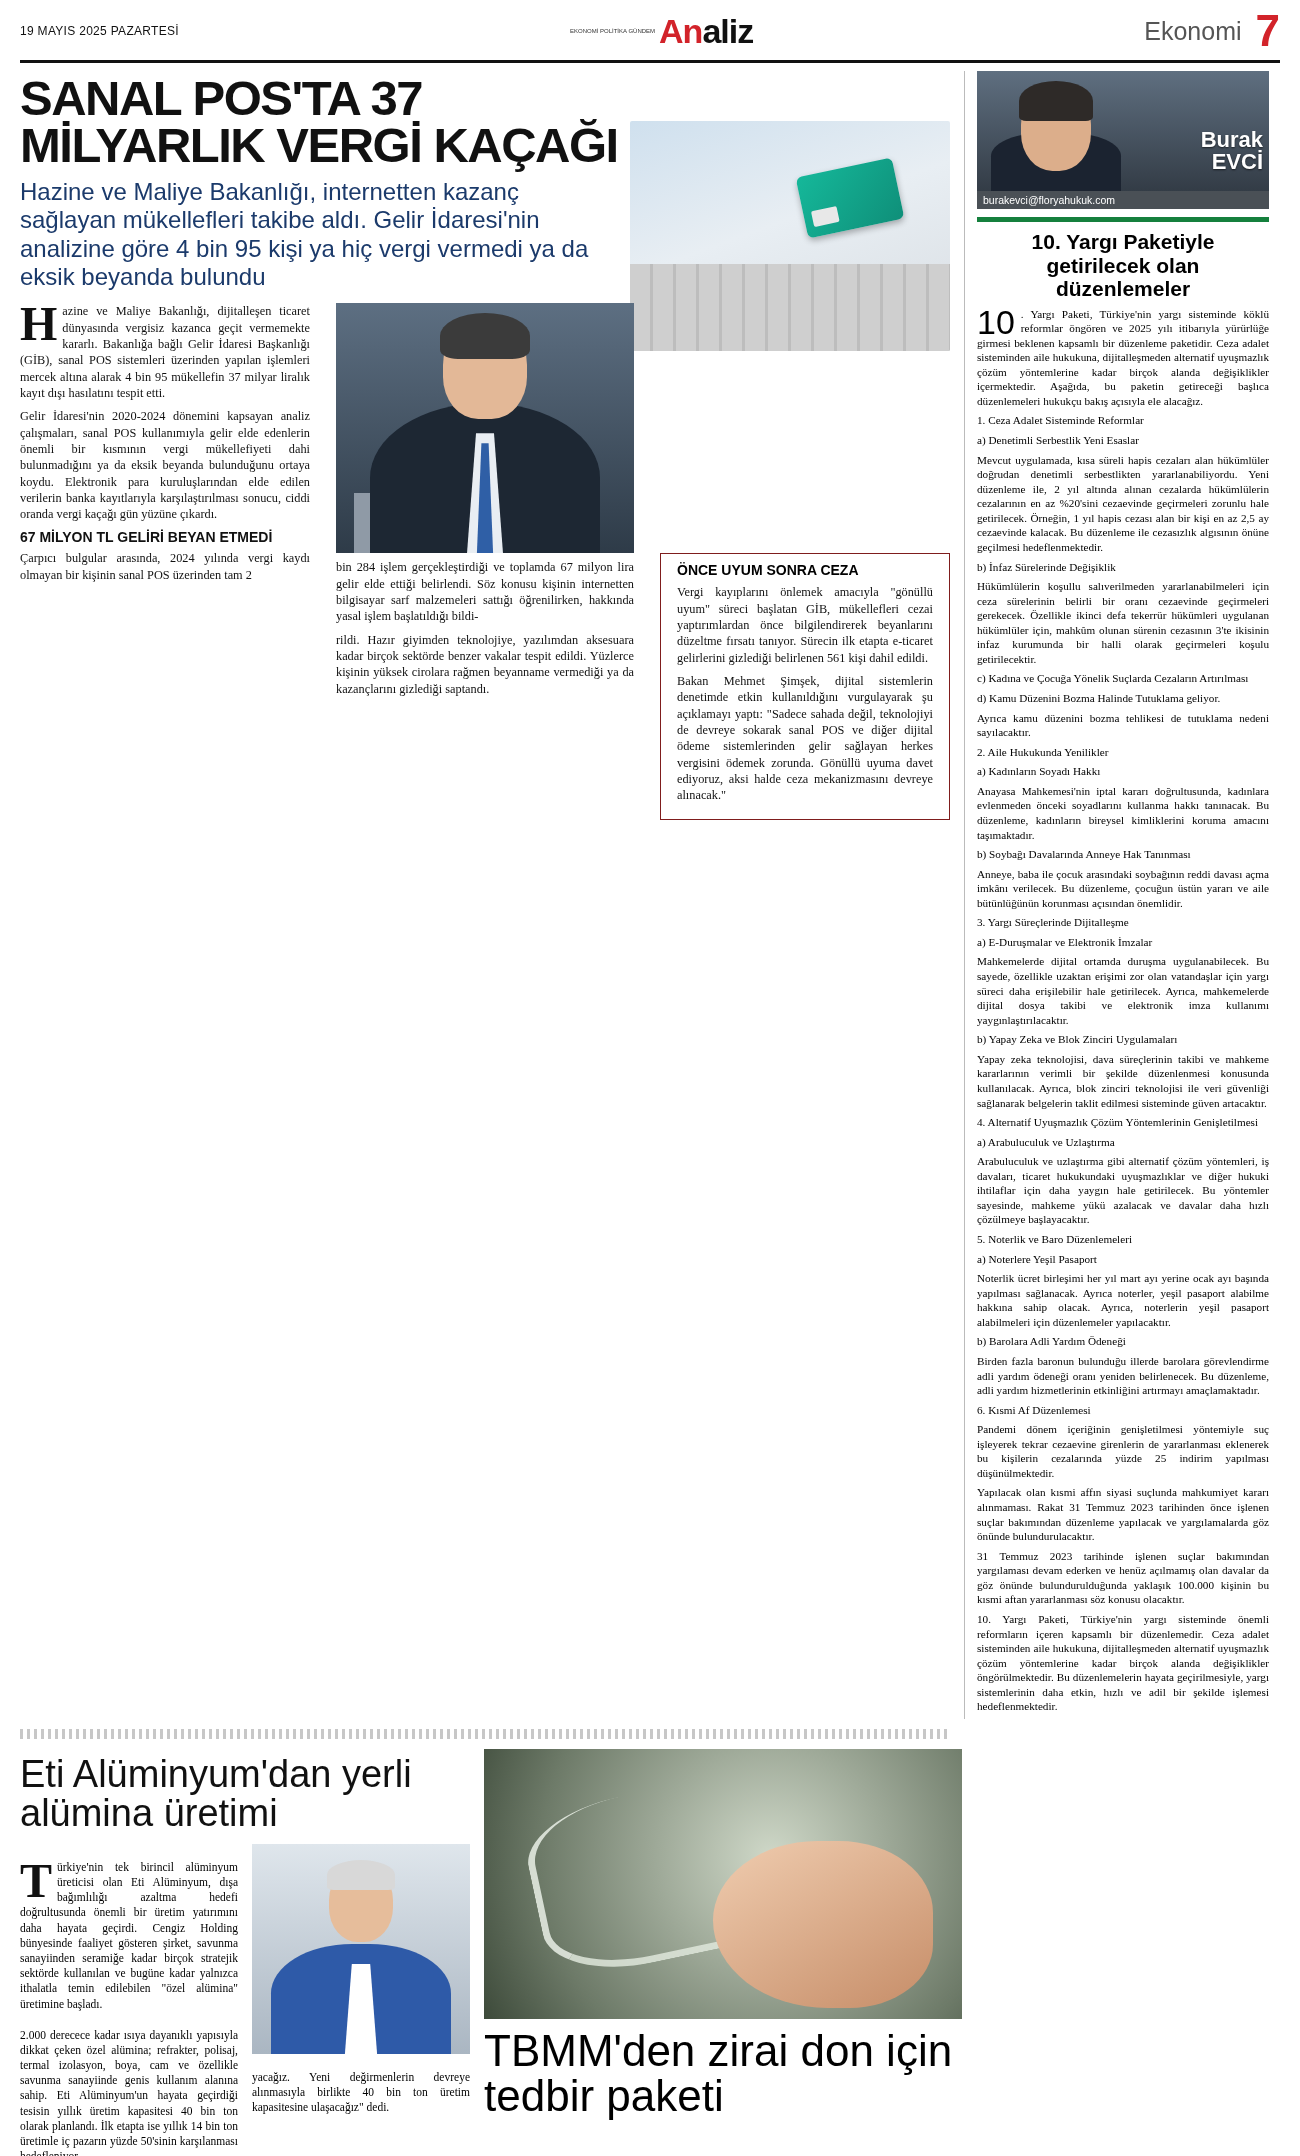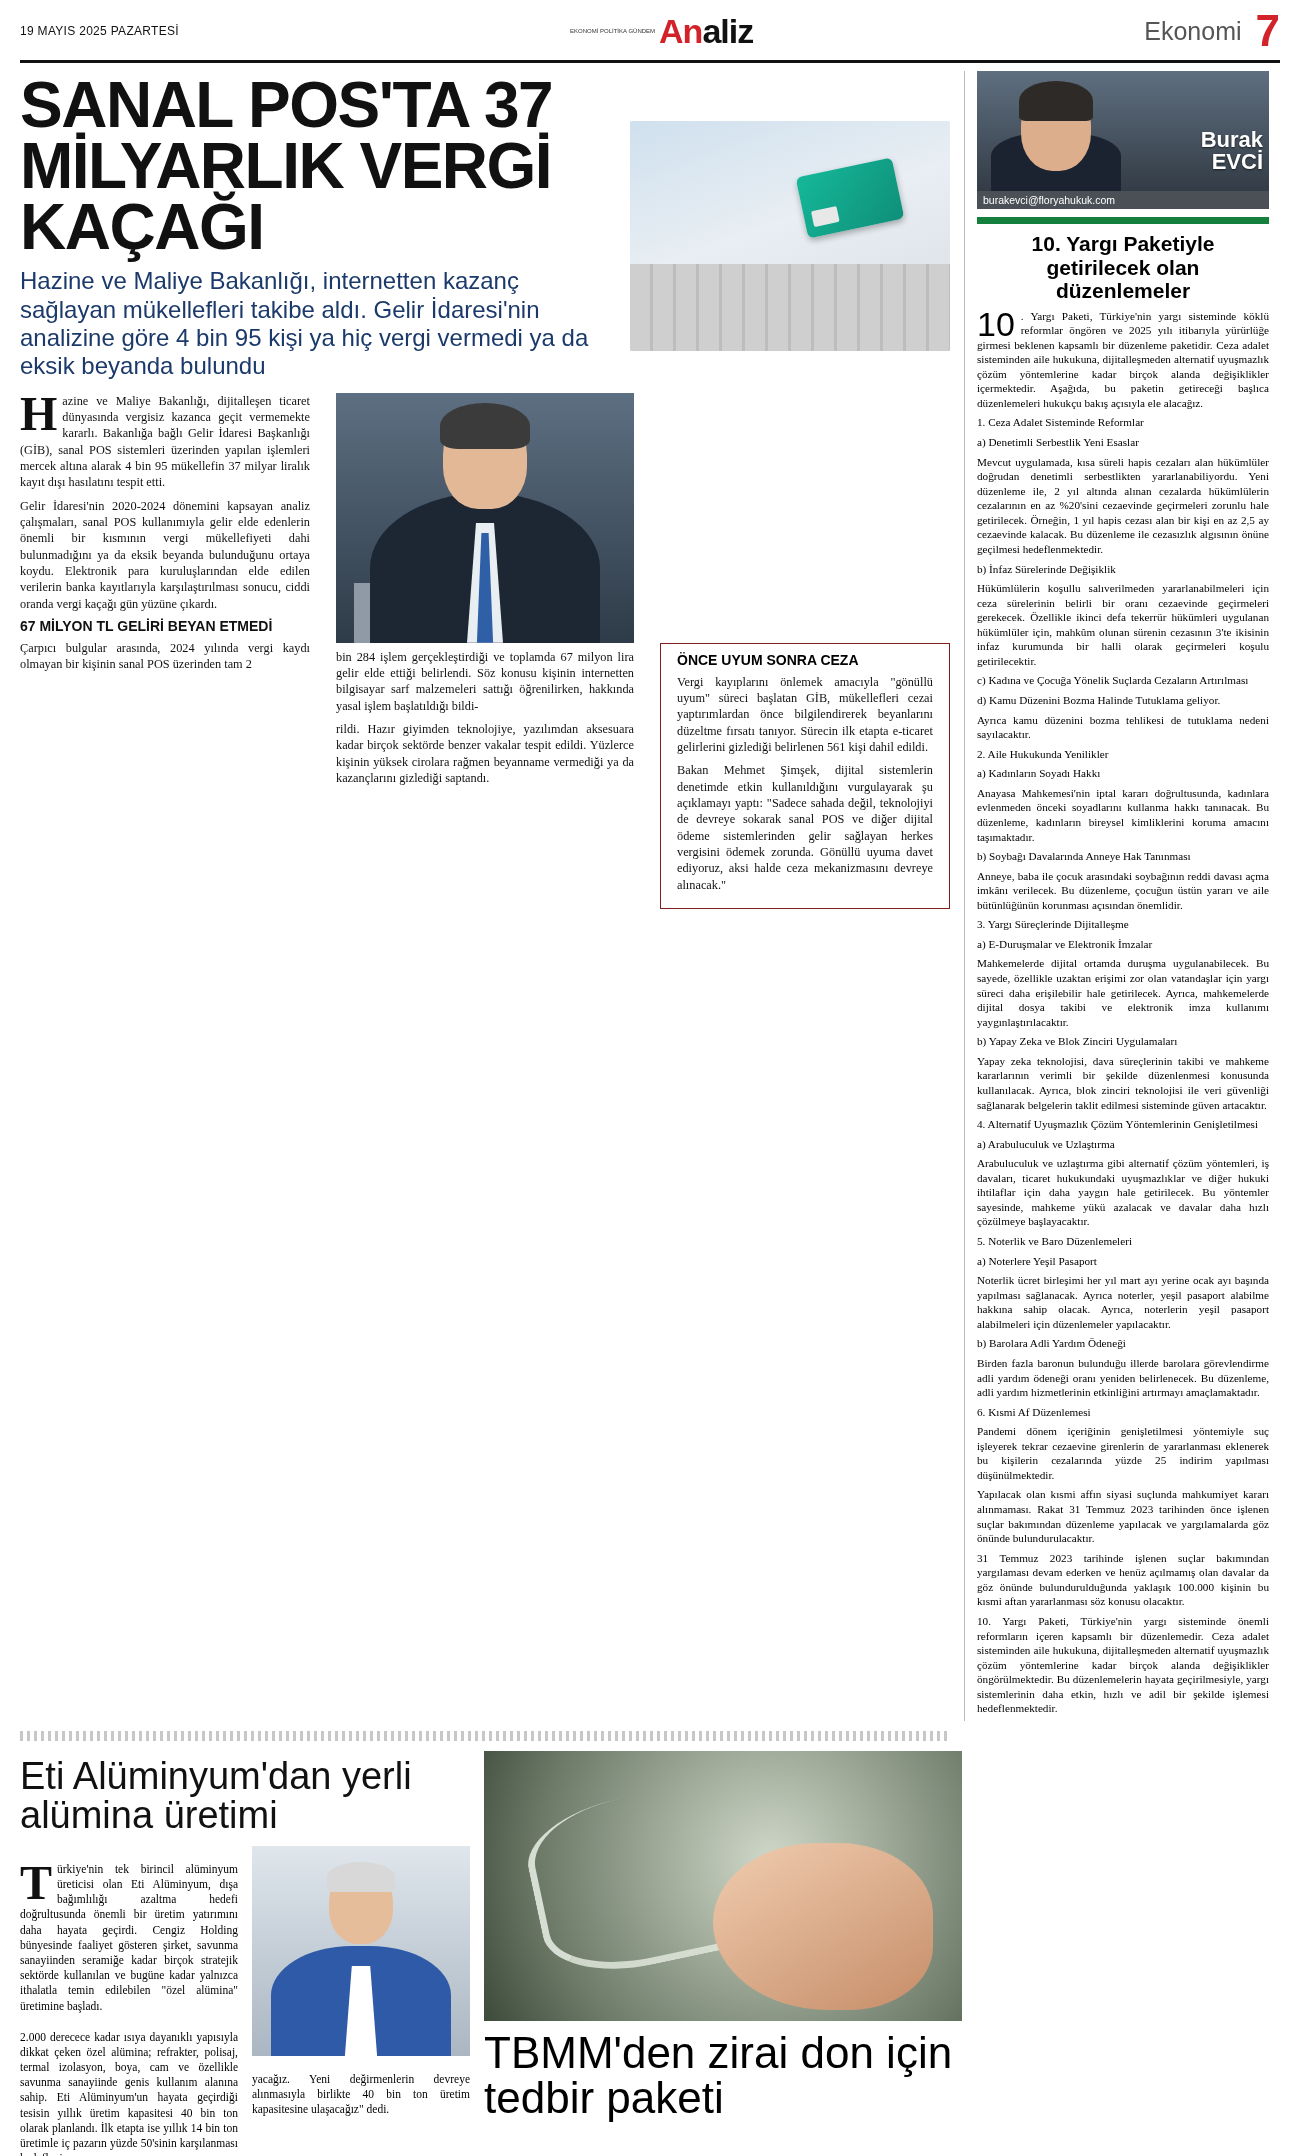--- a/index.html
+++ b/index.html
@@ -17,21 +17,21 @@
   .mh-section{font-family:"Liberation Sans",sans-serif;font-size:25px;color:#555;}
   .mh-page{font-family:"Liberation Sans",sans-serif;font-size:44px;color:#d2232a;font-weight:bold;line-height:1;}
   .rule{height:3px;background:#111;margin:2px 20px 0 20px;}
 
   
   .cols{display:flex;gap:14px;padding:8px 20px 0 20px;}
   .left{width:930px;}
   .right{width:292px;border-left:1px solid #bbb;padding-left:12px;}
 
   
-  .headline{font-family:"Liberation Sans",sans-serif;font-weight:bold;font-size:64px;line-height:.95;letter-spacing:-1.5px;color:#111;margin:4px 0 0 0;text-transform:uppercase;}
+  .headline{font-family:"Liberation Sans",sans-serif;font-weight:bold;font-size:49px;line-height:.95;letter-spacing:-1.5px;color:#111;margin:4px 0 0 0;text-transform:uppercase;}
   .subhead{font-family:"Liberation Sans",sans-serif;font-size:24px;line-height:1.18;color:#1b3a6b;margin:10px 0 0 0;font-weight:500;}
   .hero-wrap{position:relative;}
   .hero-img{position:absolute;right:0;top:46px;width:320px;height:230px;border-radius:2px;overflow:hidden;}
   .hero-img .sky{position:absolute;inset:0;background:linear-gradient(160deg,#cfe0ee 0%,#e8eef3 45%,#d8dde2 100%);}
   .hero-img .hand{position:absolute;left:-10%;top:8%;width:120%;height:84%;background:linear-gradient(140deg,#e8c4a4 0%,#d9a druid 1%,#e3b593 40%,#c98f6b 100%);border-radius:45% 55% 40% 60%/60% 40% 60% 40%;}
   .hero-img .card{position:absolute;right:16%;top:20%;width:98px;height:62px;background:linear-gradient(135deg,#15b89a,#0f8f79);border-radius:6px;transform:rotate(-12deg);box-shadow:0 3px 6px rgba(0,0,0,.3);}
   .hero-img .card:after{content:"";position:absolute;left:8px;top:36px;width:26px;height:16px;background:#e8e8e8;border-radius:2px;}
   .hero-img .kb{position:absolute;left:0;bottom:0;width:100%;height:38%;background:repeating-linear-gradient(90deg,#cfcfcf 0 20px,#bdbdbd 20px 23px),#c8c8c8;}
 
   
@@ -47,21 +47,21 @@
   .pp-body{position:absolute;left:50%;bottom:0;transform:translateX(-50%);width:230px;height:150px;background:#1d2733;border-radius:50% 50% 0 0;}
   .pp-shirt{position:absolute;left:50%;bottom:0;transform:translateX(-50%);width:60px;height:120px;background:#e9eef3;clip-path:polygon(35% 0,65% 0,80% 100%,20% 100%);}
   .pp-tie{position:absolute;left:50%;bottom:0;transform:translateX(-50%);width:18px;height:110px;background:#2f5fa6;clip-path:polygon(30% 0,70% 0,95% 100%,5% 100%);}
   .pp-podium{position:absolute;left:6%;bottom:0;width:70px;height:60px;background:#8f9aa6;}
 
   
   .boxed{border:1px solid #7f1d1d;padding:8px 16px;}
   .boxed h4{font-family:"Liberation Sans",sans-serif;font-weight:bold;font-size:14px;margin:0 0 6px 0;}
 
   
-  .author{position:relative;border-bottom:7px solid #15803d;padding-bottom:8px;}
+  .author{position:relative;border-bottom:5px solid #15803d;padding-bottom:8px;}
   .author-photo{width:100%;height:120px;background:linear-gradient(180deg,#5f6f80,#333c46);position:relative;overflow:hidden;}
   .ap-head{position:absolute;left:44px;top:16px;width:70px;height:84px;background:#dcae8b;border-radius:45%;}
   .ap-hair{position:absolute;left:42px;top:10px;width:74px;height:40px;background:#2e2a28;border-radius:50% 50% 10% 10%;}
   .ap-body{position:absolute;left:14px;bottom:0;width:130px;height:58px;background:#1b2330;border-radius:40% 40% 0 0;}
   .author-name{position:absolute;right:6px;top:58px;font-family:"Liberation Sans",sans-serif;font-weight:bold;font-size:22px;color:#fff;line-height:1;text-align:right;text-shadow:0 1px 2px rgba(0,0,0,.6);}
   .author-mail{background:#4a5056;color:#fff;font-family:"Liberation Sans",sans-serif;font-size:10.5px;padding:3px 6px;margin-top:0;}
   .rail-title{font-family:"Liberation Sans",sans-serif;font-weight:bold;font-size:21px;line-height:1.12;margin:8px 0 6px 0;text-align:center;}
   .rail-body p{font-size:11.2px;line-height:1.3;text-align:justify;margin:0 0 5px 0;}
   .rail-num{float:left;font-family:"Liberation Sans",sans-serif;font-weight:normal;font-size:34px;line-height:26px;padding:2px 6px 0 0;}
 

